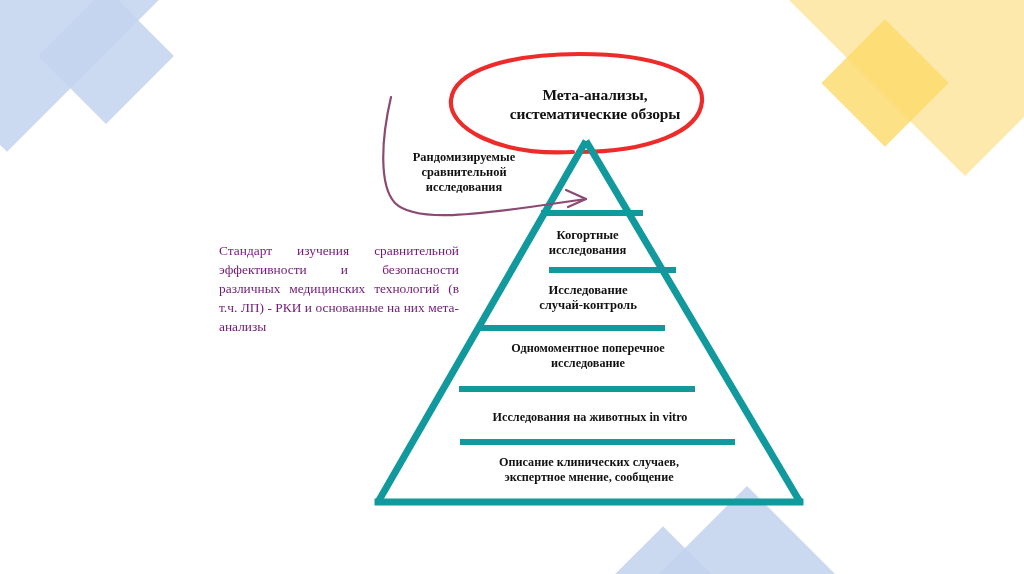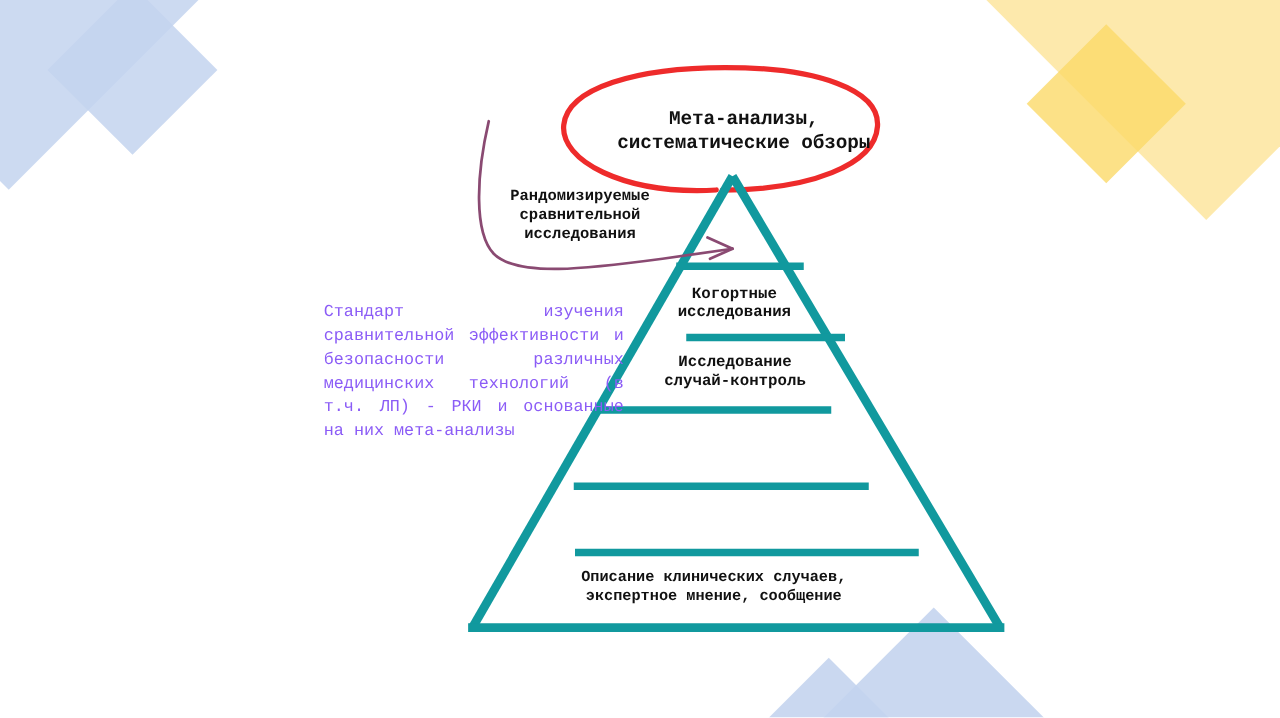--- a/index.html
+++ b/index.html
@@ -6,21 +6,21 @@
     margin: 0;
     padding: 0;
     background: #ffffff;
   }
   #slide {
     position: relative;
     width: 1024px;
     height: 574px;
     background: #ffffff;
     overflow: hidden;
-    font-family: Liberation Mono, monospace;
+    font-family: Liberation Serif, serif;
   }
 
   
   .deco {
     position: absolute;
     pointer-events: none;
   }
   .sq {
     position: absolute;
     transform-origin: center center;
@@ -142,38 +142,37 @@
     width: 272px;
     font-size: 12.2px;
   }
   #tier-animal {
     left: 440px;
     top: 410px;
     width: 300px;
     font-size: 12.2px;
   }
   #tier-case-report {
-    left: 410px;
+    left: 428px;
     top: 455px;
     width: 322px;
     font-size: 12.2px;
   }
 
   #side-paragraph {
     position: absolute;
     left: 219px;
     top: 241px;
     width: 240px;
-    color: #8b5cf6;
+    color: #701a75;
     font-size: 13.4px;
     line-height: 1.42;
     text-align: justify;
     text-align-last: left;
     font-weight: normal;
-    margin-left: 40px;
   }
 </style>
 </head>
 <body>
 
 <div id="slide">
 
   <div class="deco">
     <div class="sq tl-big"></div>
     <div class="sq tl-small"></div>
@@ -223,20 +222,23 @@
   <div class="lbl" id="rct-label">Рандомизируемые
 сравнительной
 исследования</div>
 
   <div class="lbl" id="tier-cohort">Когортные
 исследования</div>
 
   <div class="lbl" id="tier-casecontrol">Исследование
 случай-контроль</div>
 
-
+  <div class="lbl" id="tier-crosssection">Одномоментное поперечное
+исследование</div>
+
+  <div class="lbl" id="tier-animal">Исследования на животных in vitro</div>
 
   <div class="lbl" id="tier-case-report">Описание клинических случаев,
 экспертное мнение, сообщение</div>
 
   <div id="side-paragraph">Стандарт изучения сравнительной эффективности и безопасности различных медицинских технологий (в т.ч. ЛП) - РКИ и основанные на них мета-анализы</div>
 
 </div>
 
 </body></html>

